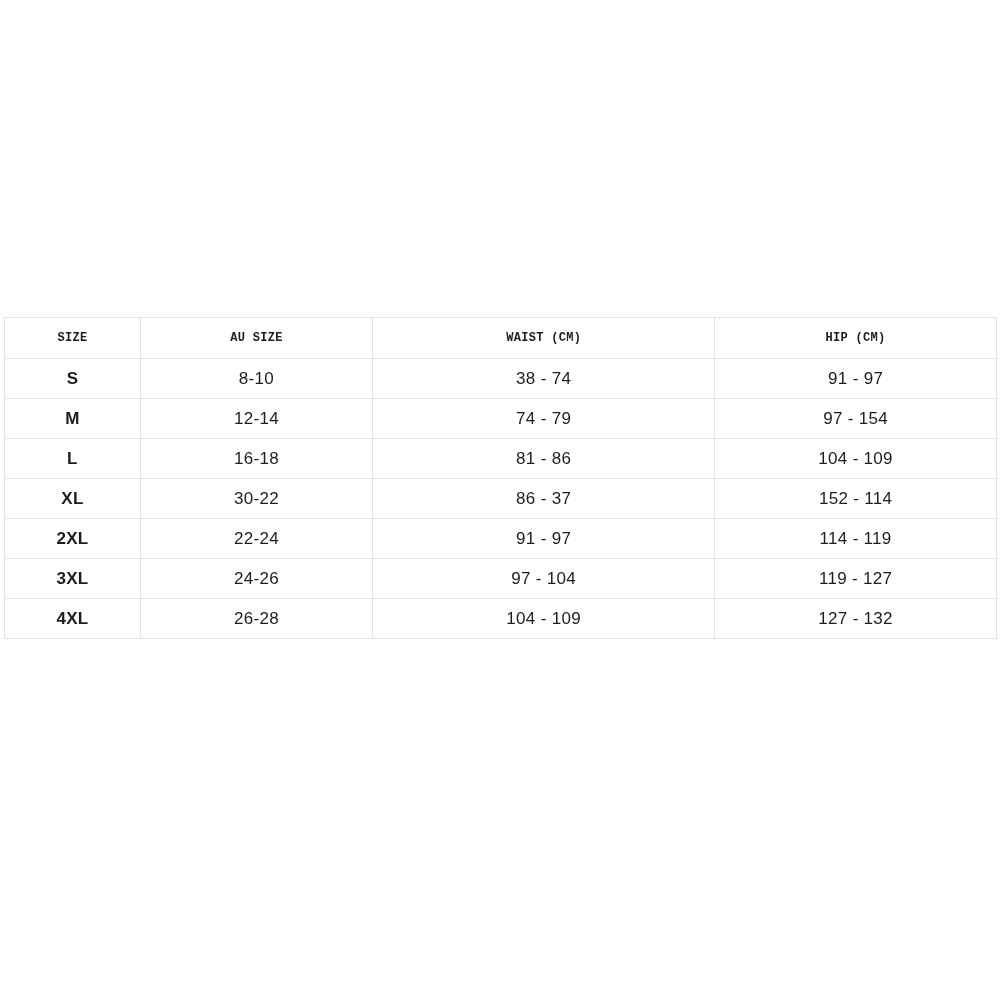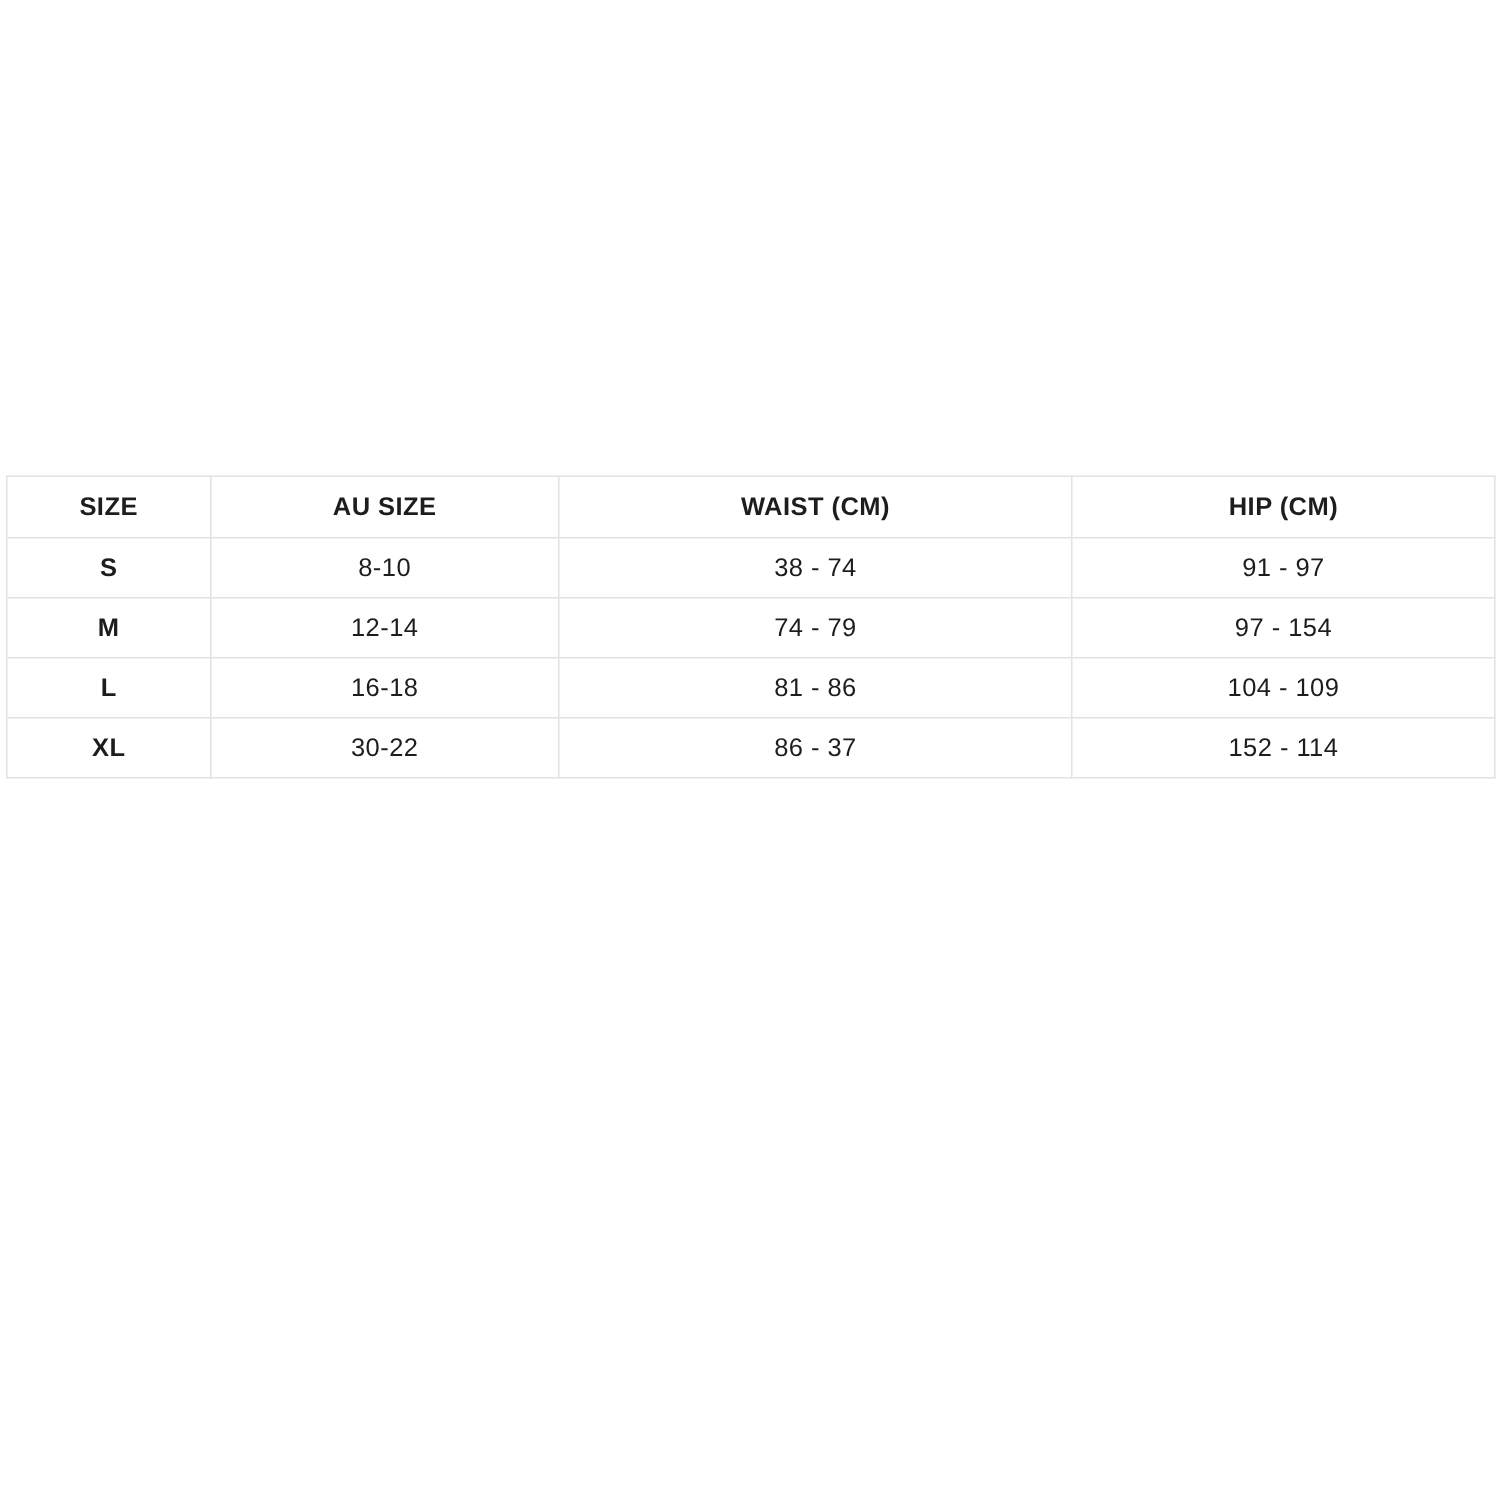--- a/index.html
+++ b/index.html
@@ -28,21 +28,22 @@
     border: 1px solid #e2e2e2;
     text-align: center;
     vertical-align: middle;
     height: 40px;
     padding: 0 4px;
     letter-spacing: 0.3px;
   }
   table.size-chart th {
     height: 41px;
     font-weight: 700;
-    font-size: 17px;
+    font-size: 12px;
+    font-family: Liberation Mono, monospace;
   }
   table.size-chart td.size-col {
     font-weight: 700;
   }
   col.c1 { width: 13.7%; }
   col.c2 { width: 23.4%; }
   col.c3 { width: 34.5%; }
   col.c4 { width: 28.4%; }
 </style>
 </head>
@@ -82,15 +83,33 @@
           <td>16-18</td>
           <td>81 - 86</td>
           <td>104 - 109</td>
         </tr>
         <tr>
           <td class="size-col">XL</td>
           <td>30-22</td>
           <td>86 - 37</td>
           <td>152 - 114</td>
         </tr>
+        <tr>
+          <td class="size-col">2XL</td>
+          <td>22-24</td>
+          <td>91 - 97</td>
+          <td>114 - 119</td>
+        </tr>
+        <tr>
+          <td class="size-col">3XL</td>
+          <td>24-26</td>
+          <td>97 - 104</td>
+          <td>119 - 127</td>
+        </tr>
+        <tr>
+          <td class="size-col">4XL</td>
+          <td>26-28</td>
+          <td>104 - 109</td>
+          <td>127 - 132</td>
+        </tr>
       </tbody>
   </table>
 </div>
 
 </body></html>

